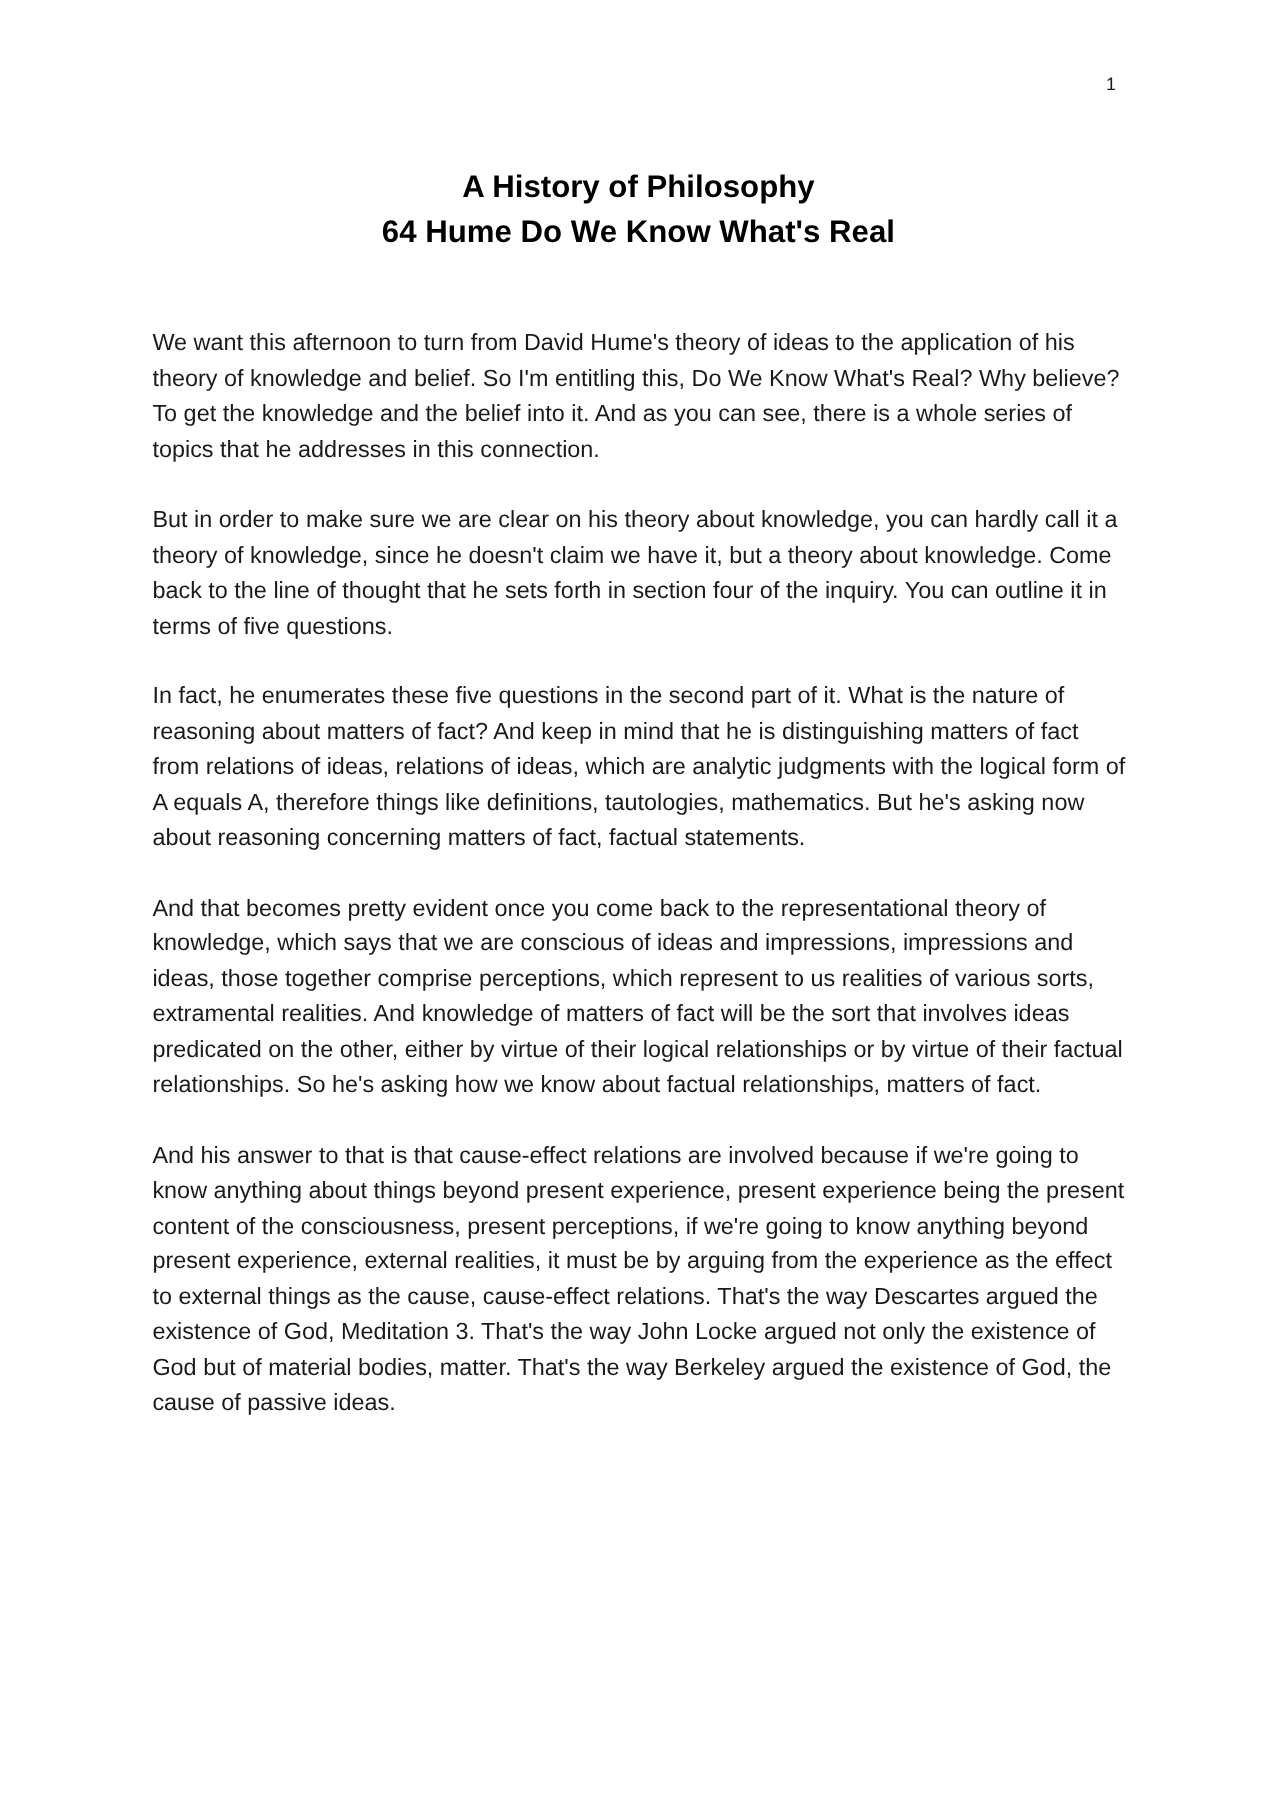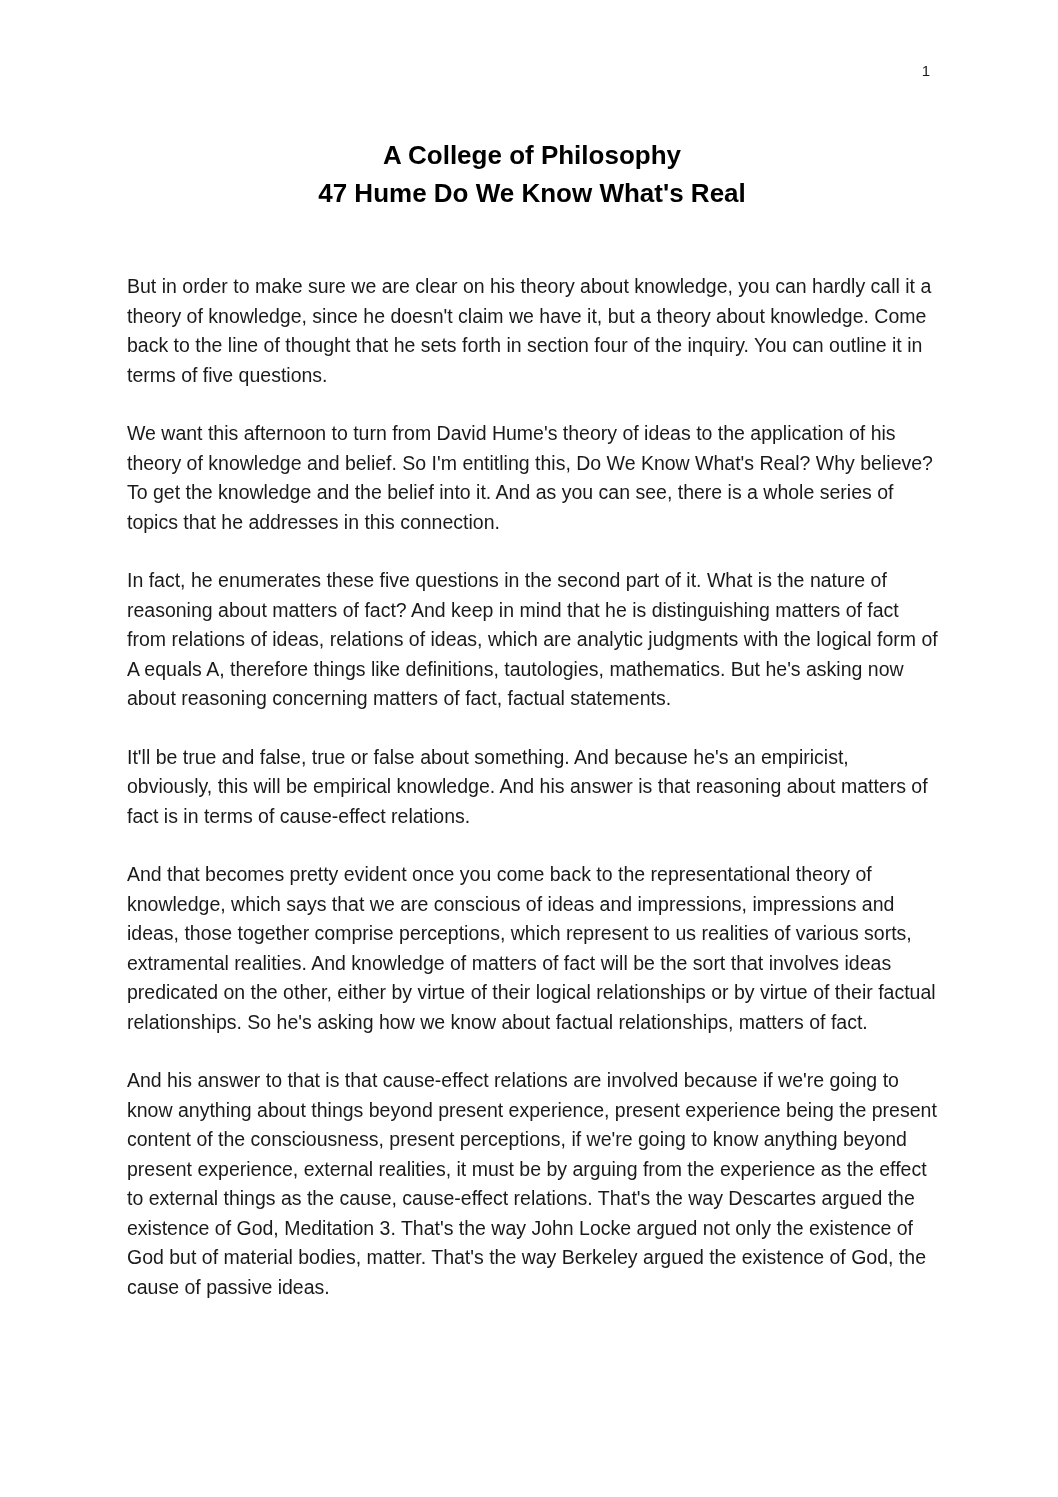--- a/index.html
+++ b/index.html
@@ -51,26 +51,25 @@
   }
 </style>
 </head>
 <body>
 
 <div class="page">
 
   <div class="page-number">1</div>
 
   <header class="doc-title">
-    <div class="title-line">A College of Philosophy</div>
-    <div class="title-line">47 Hume Do We Know What's Real</div>
+    <div class="title-line">A History of Philosophy</div>
+    <div class="title-line">64 Hume Do We Know What's Real</div>
   </header>
 
   <main class="doc-body">
+    <p>We want this afternoon to turn from David Hume's theory of ideas to the application of his theory of knowledge and belief. So I'm entitling this, Do We Know What's Real? Why believe? To get the knowledge and the belief into it. And as you can see, there is a whole series of topics that he addresses in this connection.</p>
     <p>But in order to make sure we are clear on his theory about knowledge, you can hardly call it a theory of knowledge, since he doesn't claim we have it, but a theory about knowledge. Come back to the line of thought that he sets forth in section four of the inquiry. You can outline it in terms of five questions.</p>
-    <p>We want this afternoon to turn from David Hume's theory of ideas to the application of his theory of knowledge and belief. So I'm entitling this, Do We Know What's Real? Why believe? To get the knowledge and the belief into it. And as you can see, there is a whole series of topics that he addresses in this connection.</p>
     <p>In fact, he enumerates these five questions in the second part of it. What is the nature of reasoning about matters of fact? And keep in mind that he is distinguishing matters of fact from relations of ideas, relations of ideas, which are analytic judgments with the logical form of A equals A, therefore things like definitions, tautologies, mathematics. But he's asking now about reasoning concerning matters of fact, factual statements.</p>
-    <p>It'll be true and false, true or false about something. And because he's an empiricist, obviously, this will be empirical knowledge. And his answer is that reasoning about matters of fact is in terms of cause-effect relations.</p>
     <p>And that becomes pretty evident once you come back to the representational theory of knowledge, which says that we are conscious of ideas and impressions, impressions and ideas, those together comprise perceptions, which represent to us realities of various sorts, extramental realities. And knowledge of matters of fact will be the sort that involves ideas predicated on the other, either by virtue of their logical relationships or by virtue of their factual relationships. So he's asking how we know about factual relationships, matters of fact.</p>
     <p>And his answer to that is that cause-effect relations are involved because if we're going to know anything about things beyond present experience, present experience being the present content of the consciousness, present perceptions, if we're going to know anything beyond present experience, external realities, it must be by arguing from the experience as the effect to external things as the cause, cause-effect relations. That's the way Descartes argued the existence of God, Meditation 3. That's the way John Locke argued not only the existence of God but of material bodies, matter. That's the way Berkeley argued the existence of God, the cause of passive ideas.</p>
   </main>
 
 </div>
 
 </body></html>

